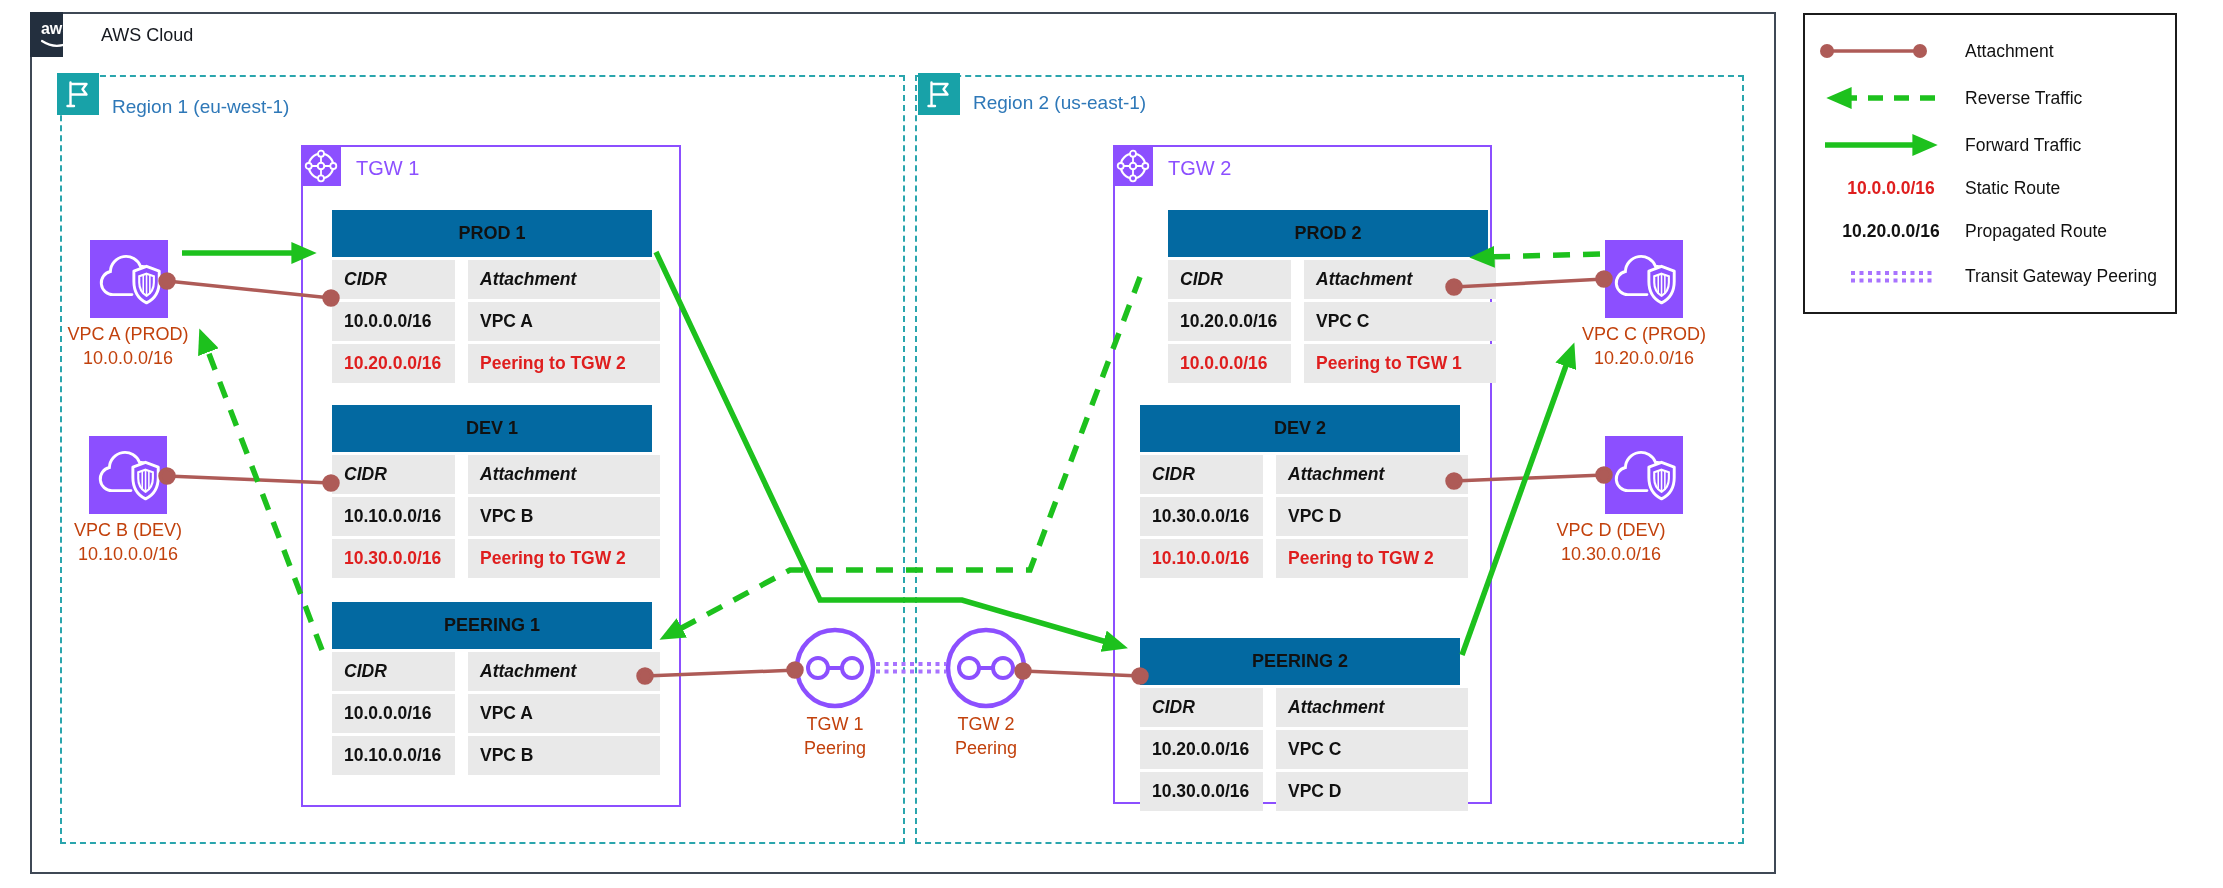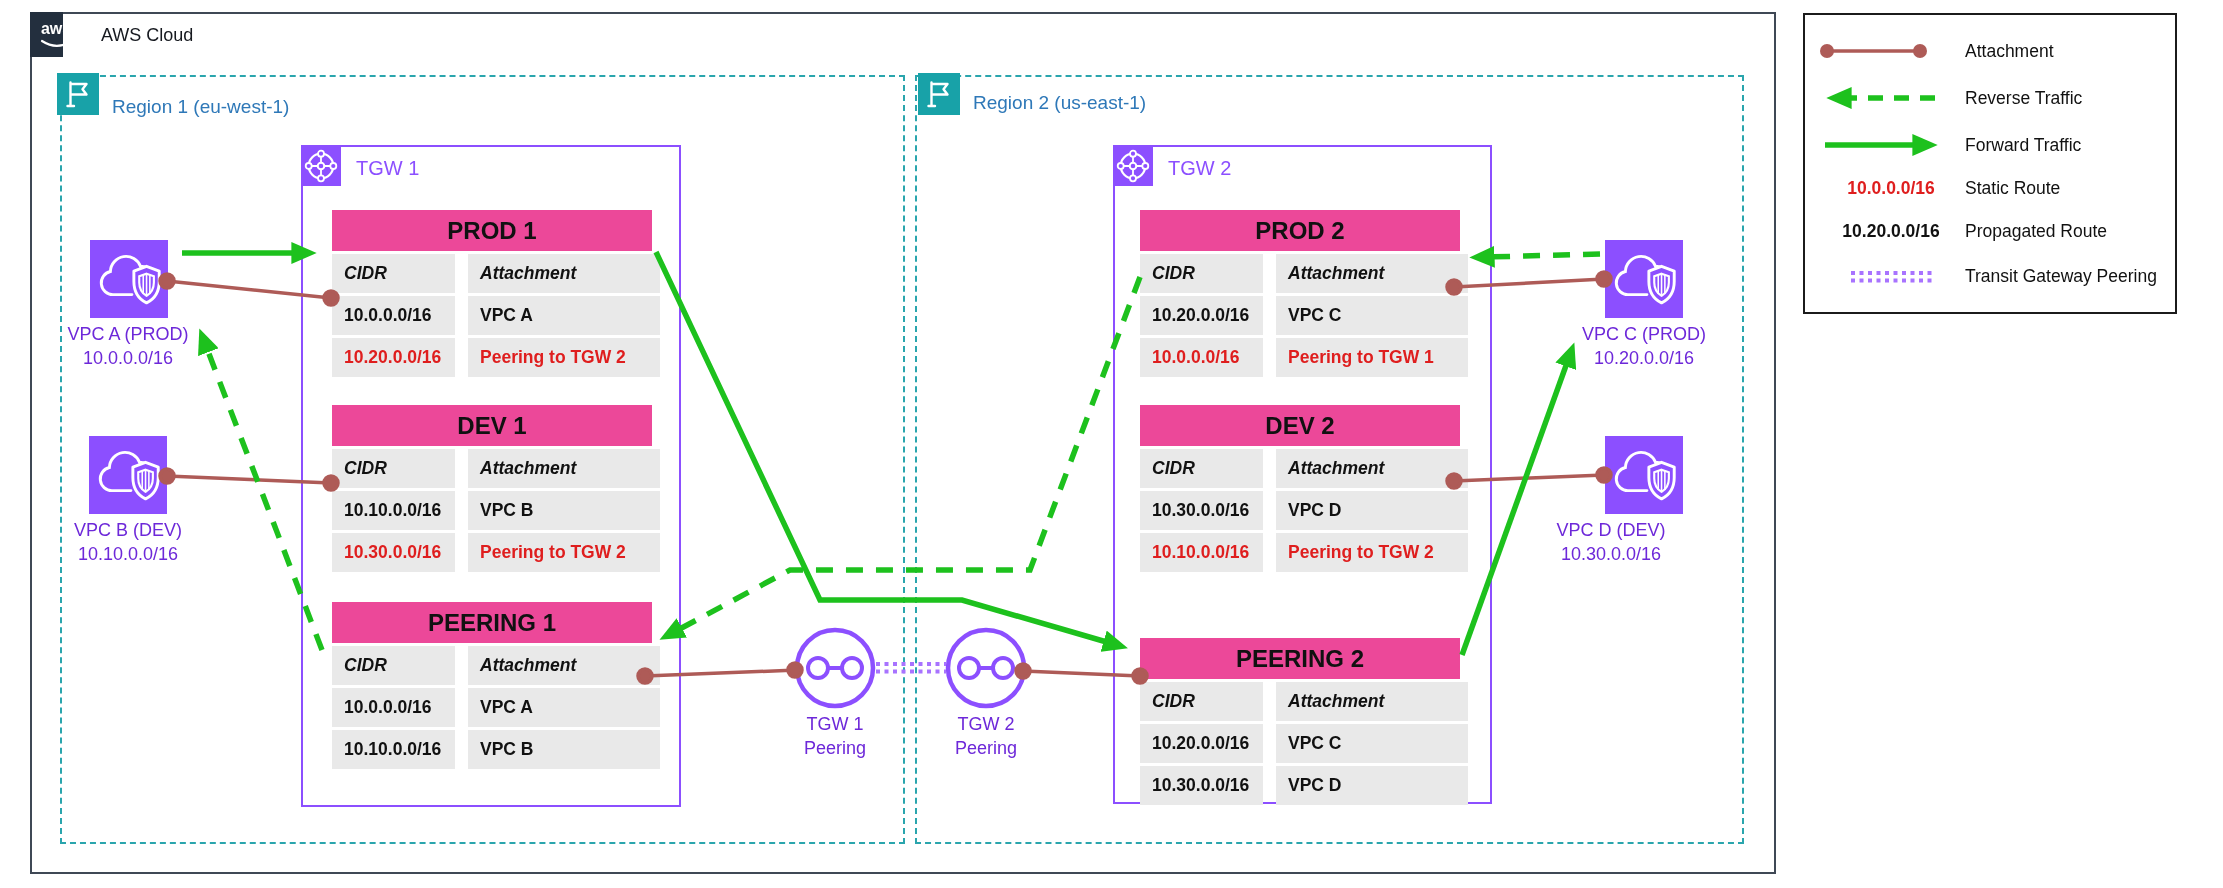--- a/index.html
+++ b/index.html
@@ -17,30 +17,30 @@
   .flag{width:42px;height:42px;z-index:3;}
   .region-label{font-size:19px;color:#2E78B8;z-index:3;margin-top:12px;}
   
   .tgw-box{border:2px solid #8C4FFF;z-index:1;background:#fff;}
   .tgw1{left:301px;top:145px;width:376px;height:658px;}
   .tgw2{left:1113px;top:145px;width:375px;height:655px;}
   .tgw-glyph{width:40px;height:40px;z-index:3;}
   .tgw-label{font-size:20px;color:#8C4FFF;z-index:3;}
   
   .rt{width:320px;z-index:2;}
-  .rt-title{height:41px;background:#ec4899;display:flex;align-items:center;justify-content:center;
-            font-weight:bold;font-size:24px;color:#111;}
+  .rt-title{height:47px;background:#0369a1;display:flex;align-items:center;justify-content:center;
+            font-weight:bold;font-size:18px;color:#111;}
   .rt-grid{display:grid;grid-template-columns:123px 192px;gap:3px 13px;margin-top:3px;}
   .cell{background:#E9E9E9;height:39px;display:flex;align-items:center;padding-left:12px;
         font-size:17.5px;font-weight:bold;color:#111;box-sizing:border-box;}
   .cell.head{font-style:italic;}
   .cell.static{color:#DF1E1E;}
   
   .vpc-icon{width:78px;height:78px;z-index:4;}
-  .node-label{font-size:18px;color:#6d28d9;text-align:center;line-height:24px;z-index:3;width:180px;}
+  .node-label{font-size:18px;color:#c2410c;text-align:center;line-height:24px;z-index:3;width:180px;}
   .peer-node{width:84px;height:84px;z-index:4;}
   
   #overlay{left:0;top:0;z-index:5;pointer-events:none;}
   
   .legend{left:1803px;top:13px;width:374px;height:301px;border:2px solid #1b1b1b;background:#fff;
           z-index:2;box-sizing:border-box;padding:14px 0 0 12px;}
   .lg-row{display:flex;align-items:center;}
   .lg-sym{width:148px;display:flex;align-items:center;justify-content:flex-start;flex:none;}
   .lg-label{font-size:17.5px;color:#111;}
   .lg-sample{width:148px;text-align:center;font-weight:bold;font-size:17.5px;flex:none;}
@@ -137,21 +137,21 @@
     <div class="rt-grid">
       <div class="cell head">CIDR</div>
       <div class="cell head">Attachment</div>
       <div class="cell">10.0.0.0/16</div>
       <div class="cell">VPC A</div>
       <div class="cell">10.10.0.0/16</div>
       <div class="cell">VPC B</div>
     </div>
   </div>
 
-  <div class="abs rt" style="left:1140px;top:210px;">
+  <div class="abs rt" style="left:1168px;top:210px;">
     <div class="rt-title">PROD 2</div>
     <div class="rt-grid">
       <div class="cell head">CIDR</div>
       <div class="cell head">Attachment</div>
       <div class="cell">10.20.0.0/16</div>
       <div class="cell">VPC C</div>
       <div class="cell static">10.0.0.0/16</div>
       <div class="cell static">Peering to TGW 1</div>
     </div>
   </div>

